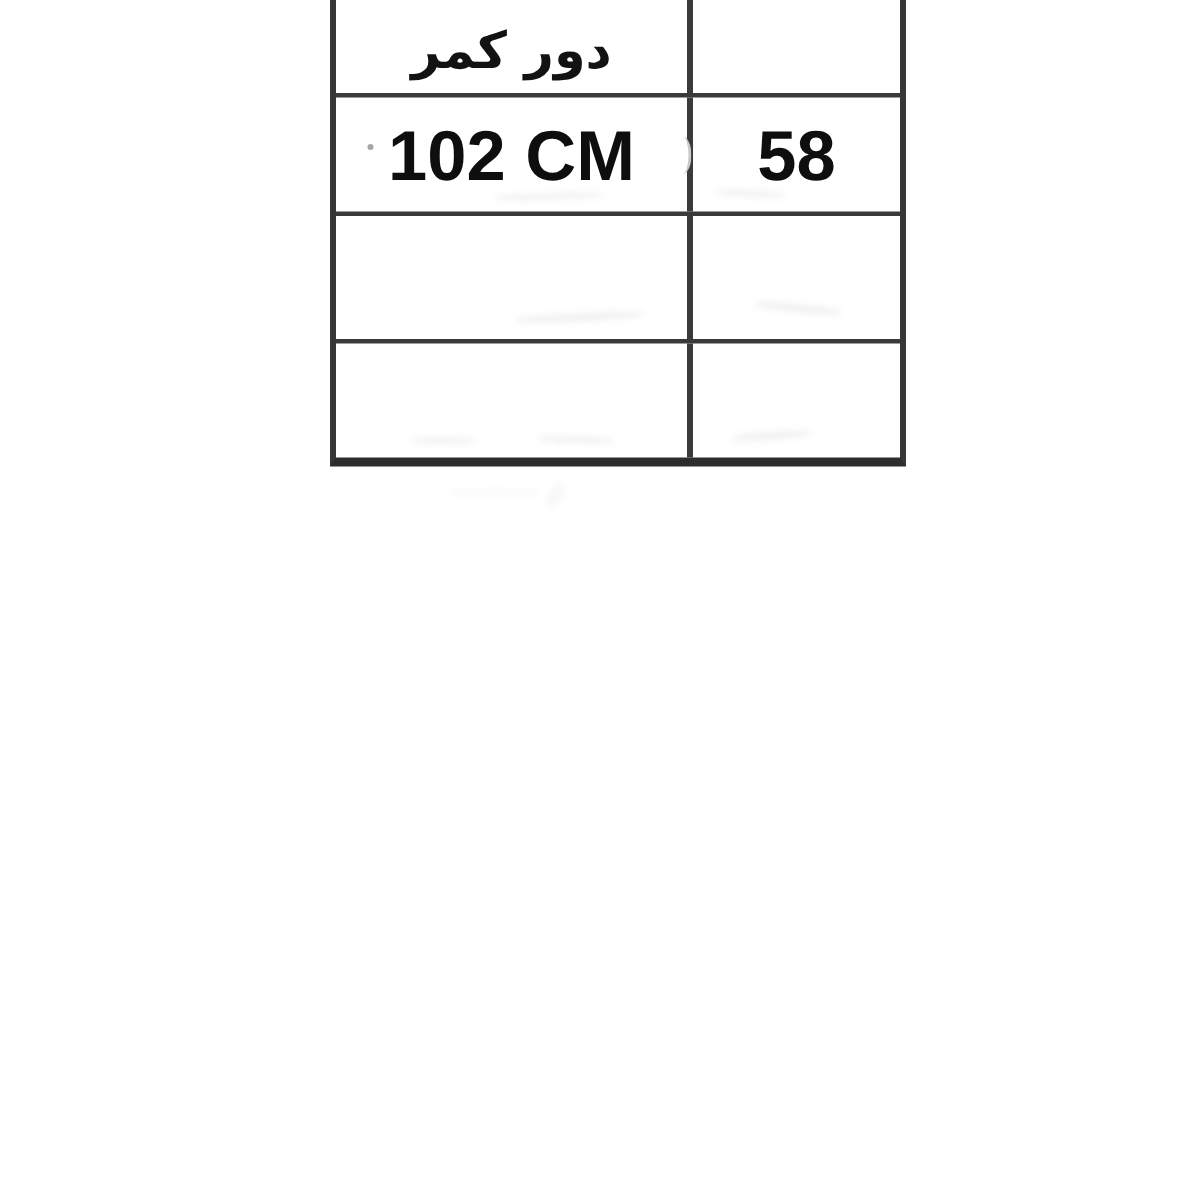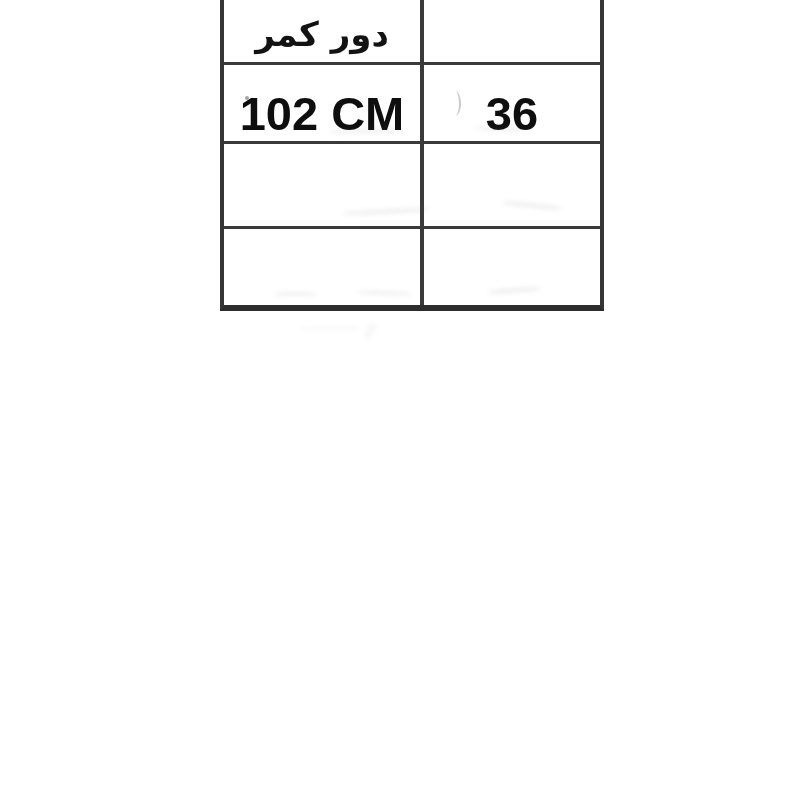--- a/index.html
+++ b/index.html
@@ -14,22 +14,22 @@
     border-right:4px solid #363636;
     border-bottom:6px solid #2d2d2d;
     background:#ffffff;
   }
   .trow{display:flex;border-bottom:3px solid #3a3a3a;}
   .trow:last-child{border-bottom:none;}
   .row-header{height:62px;}
   .row-1{height:76px;}
   .row-2{height:82px;}
   .row-3{height:76px;}
-  .cell{display:flex;align-items:flex-end;justify-content:center;box-sizing:border-box;overflow:hidden;}
-  .cell-waist{width:200px;border-right:4px solid #3a3a3a;}
+  .cell{display:flex;align-items:center;justify-content:center;box-sizing:border-box;overflow:hidden;}
+  .cell-waist{width:238px;border-right:4px solid #3a3a3a;}
   .cell-size{flex:1;}
   .header-cell{align-items:flex-end;padding-bottom:3px;}
   .header-text{
     font-family:"DejaVu Sans",sans-serif;
     font-weight:bold;font-size:34px;line-height:1.4;color:#121212;
     direction:rtl;white-space:nowrap;
   }
   .value-text{
     font-family:"Liberation Sans","DejaVu Sans",sans-serif;
     font-weight:bold;font-size:47px;color:#0e0e0e;letter-spacing:0px;white-space:nowrap;
@@ -65,21 +65,21 @@
       <div class="cell cell-waist header-cell">
         <span class="header-text" dir="rtl">دور کمر</span>
       </div>
     </div>
 
     <div class="trow row-1">
       <div class="cell cell-waist">
         <span class="value-text">102 CM</span>
       </div>
       <div class="cell cell-size">
-        <span class="value-text">36</span>
+        <span class="value-text">58</span>
       </div>
     </div>
 
     <div class="trow row-2">
       <div class="cell cell-waist">
         <span class="value-text"></span>
       </div>
       <div class="cell cell-size">
         <span class="value-text"></span>
       </div>

